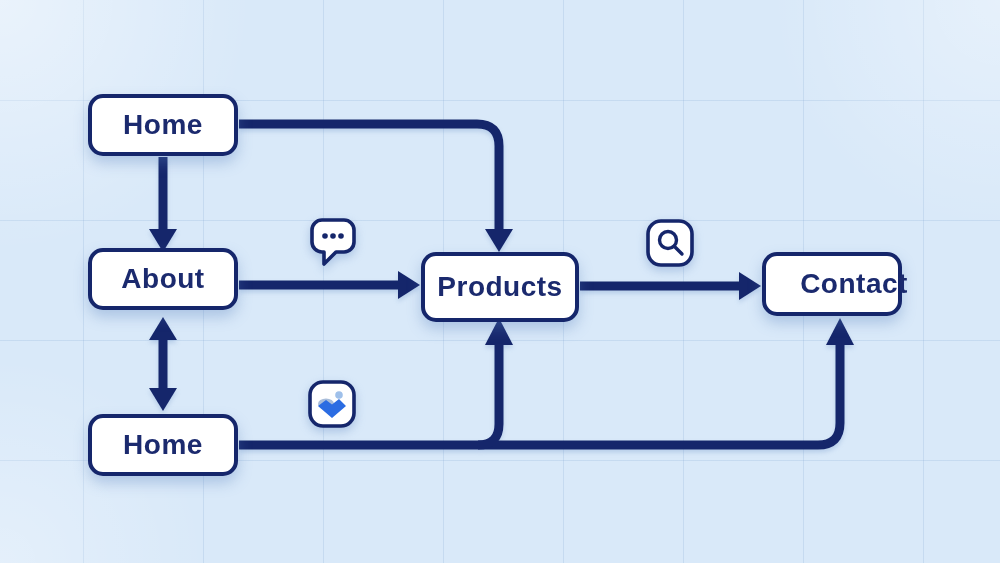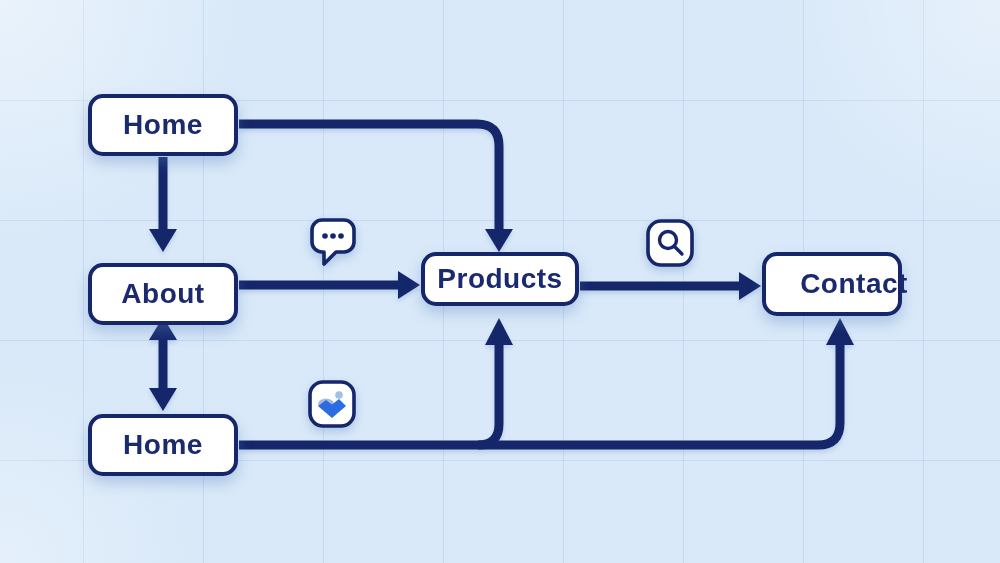--- a/index.html
+++ b/index.html
@@ -69,25 +69,25 @@
       <polygon points="163,411 149,388 177,388"></polygon>
       <polygon points="499,318 485,345 513,345"></polygon>
       <polygon points="840,318 826,345 854,345"></polygon>
     </g>
   </svg>
 
   <div class="node" style="left:88px;top:94px;width:150px;height:62px;">
     <span>Home</span>
   </div>
 
-  <div class="node" style="left:88px;top:263px;width:150px;height:62px;">
+  <div class="node" style="left:88px;top:248px;width:150px;height:62px;">
     <span>About</span>
   </div>
 
-  <div class="node" style="left:421px;top:252px;width:158px;height:54px;justify-content:center;">
+  <div class="node" style="left:421px;top:252px;width:158px;height:70px;justify-content:center;">
     <span>Products</span>
   </div>
 
   <div class="node" style="left:762px;top:252px;width:140px;height:64px;padding-left:44px;">
     <span>Contact</span>
   </div>
 
   <div class="node" style="left:88px;top:414px;width:150px;height:62px;">
     <span>Home</span>
   </div>

